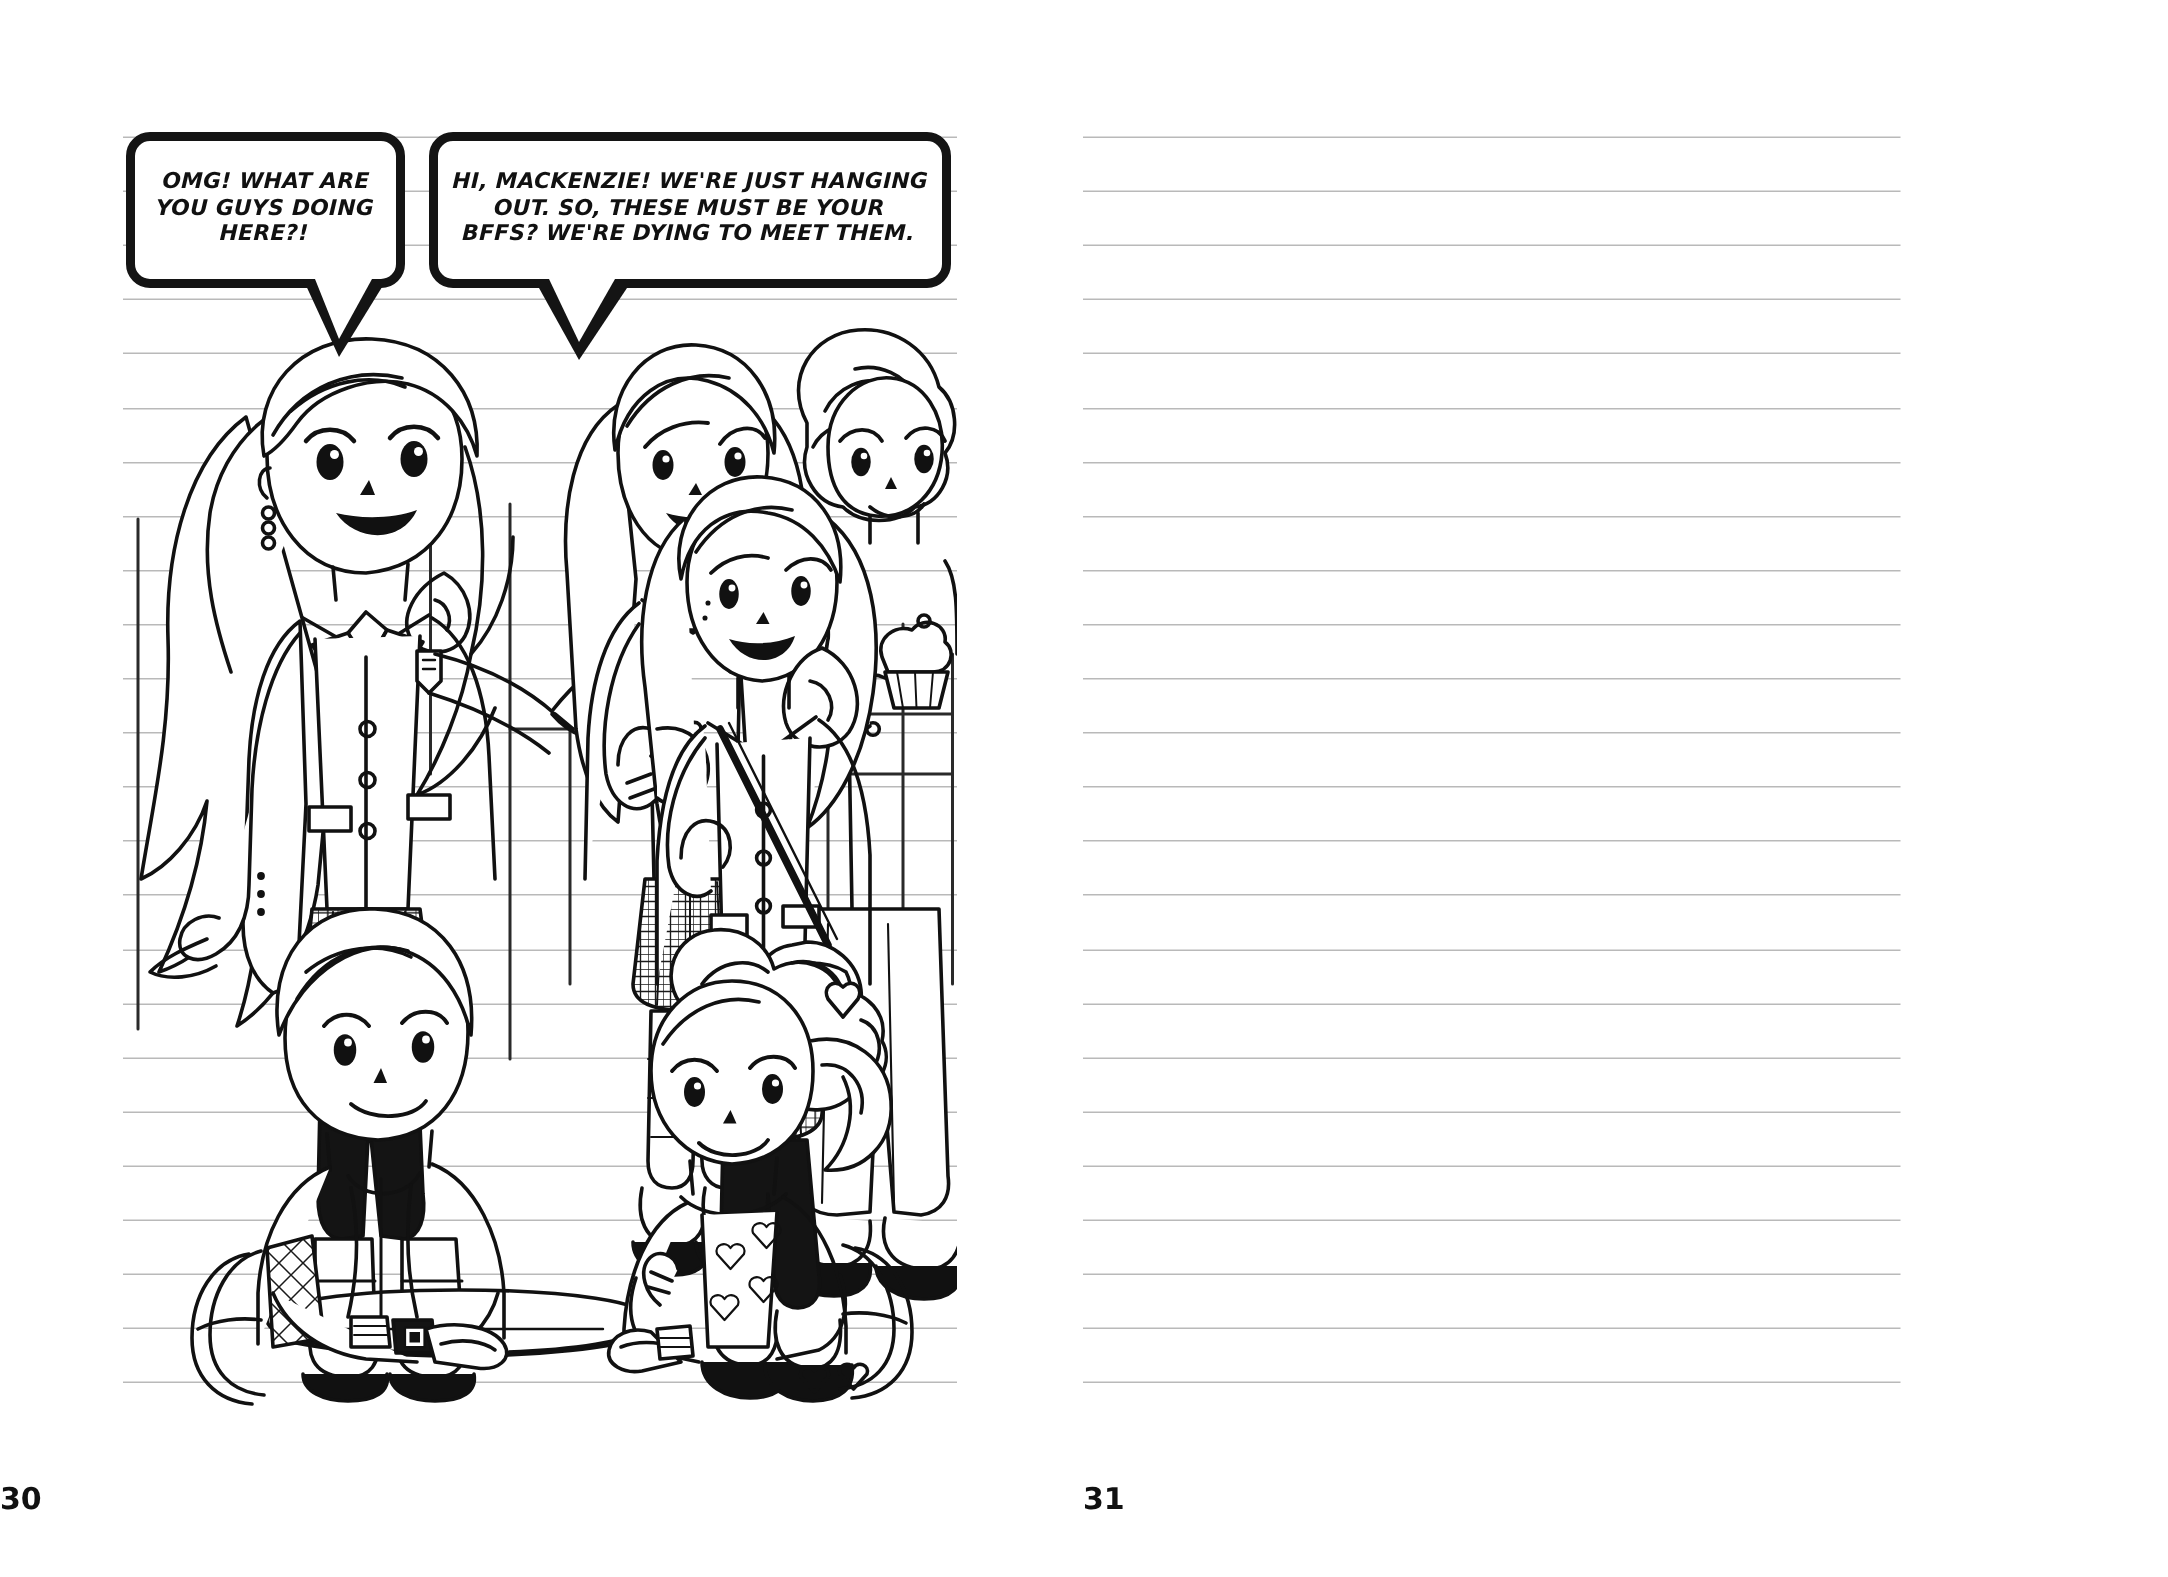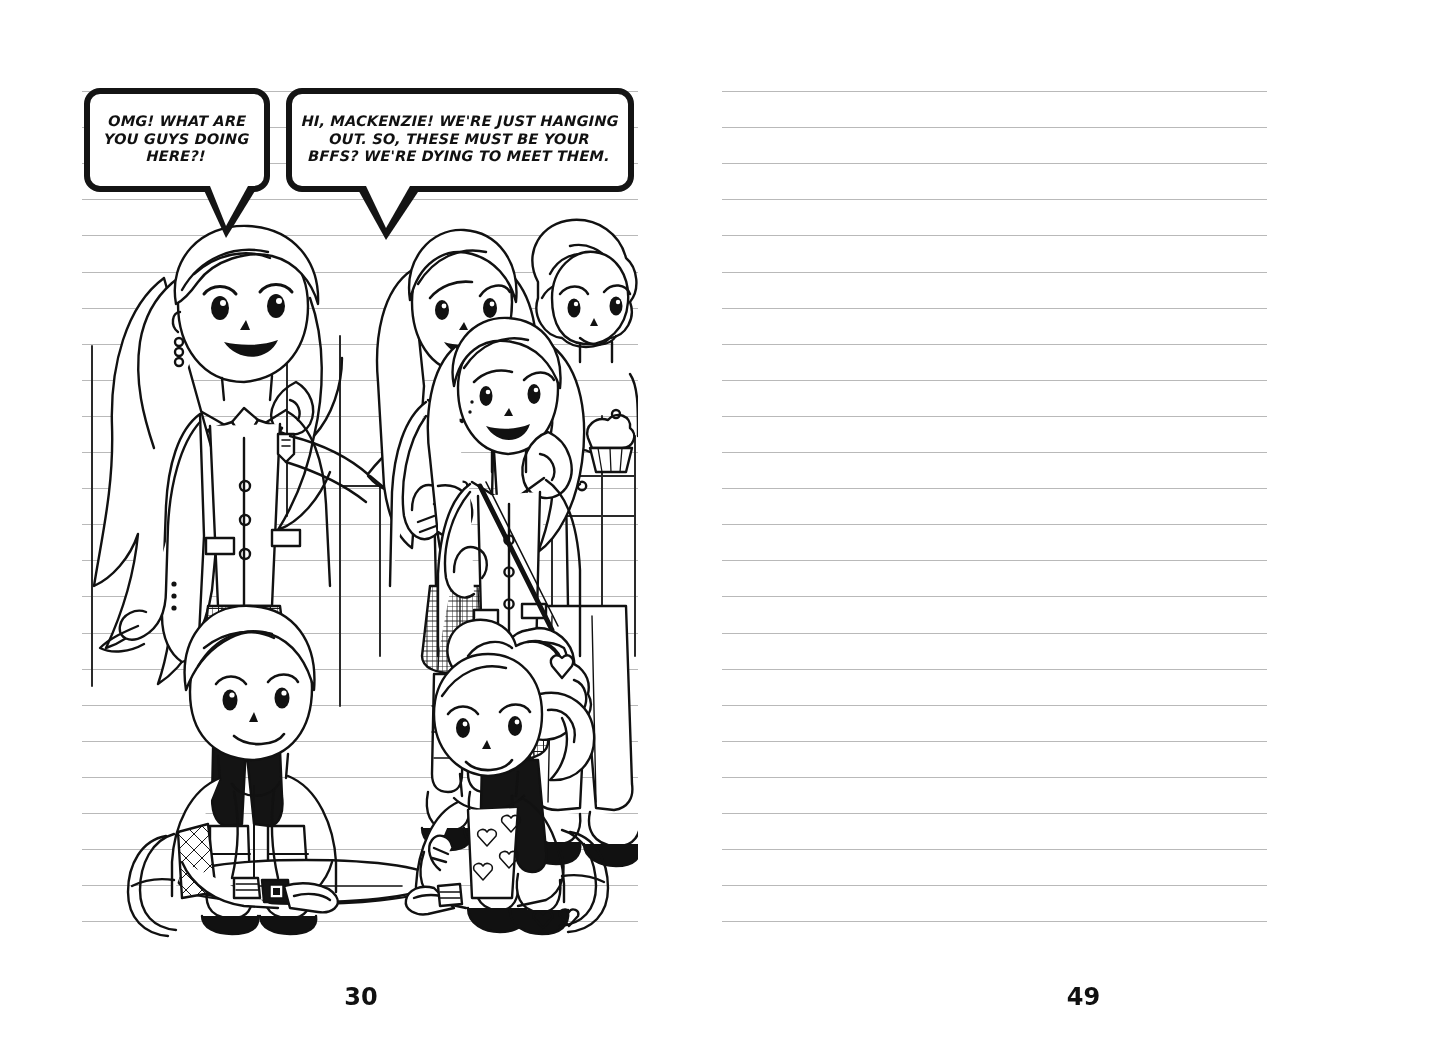--- a/index.html
+++ b/index.html
@@ -35,23 +35,23 @@
   #bubble-b{left:286px;top:88px;width:348px;height:104px;}
   #bubble-b .bubble-text{font-size:14.5px;}
   .tail{position:absolute;z-index:7;}
 
   
   .illus{position:absolute;left:82px;top:186px;width:556px;height:760px;z-index:4;}
   .illus svg{display:block;width:100%;height:100%;}
 
   
   .folio{
-    position:absolute;bottom:40px;width:100%;text-align:center;
+    position:absolute;bottom:40px;width:100%;text-align:left;
     font-family:"DejaVu Sans", sans-serif;font-weight:700;
-    font-size:24px;color:#111;
+    font-size:20px;color:#111;
   }
 </style>
 </head>
 <body>
 
 <div class="spread">
 
   <div class="page page-left">
 
     <div class="rules" id="rules-left">
@@ -528,16 +528,16 @@
         <div class="rule" style="top: 668.6px; left: 0px; width: 545px;"></div>
         <div class="rule" style="top: 704.7px; left: 0px; width: 545px;"></div>
         <div class="rule" style="top: 740.8px; left: 0px; width: 545px;"></div>
         <div class="rule" style="top: 776.9px; left: 0px; width: 545px;"></div>
         <div class="rule" style="top: 813px; left: 0px; width: 545px;"></div>
         <div class="rule" style="top: 849.1px; left: 0px; width: 545px;"></div>
         <div class="rule" style="top: 885.2px; left: 0px; width: 545px;"></div>
         <div class="rule" style="top: 921.3px; left: 0px; width: 545px;"></div>
       </div>
 
-    <div class="folio">49</div>
+    <div class="folio">31</div>
   </div>
 
 </div>
 
 </body></html>

